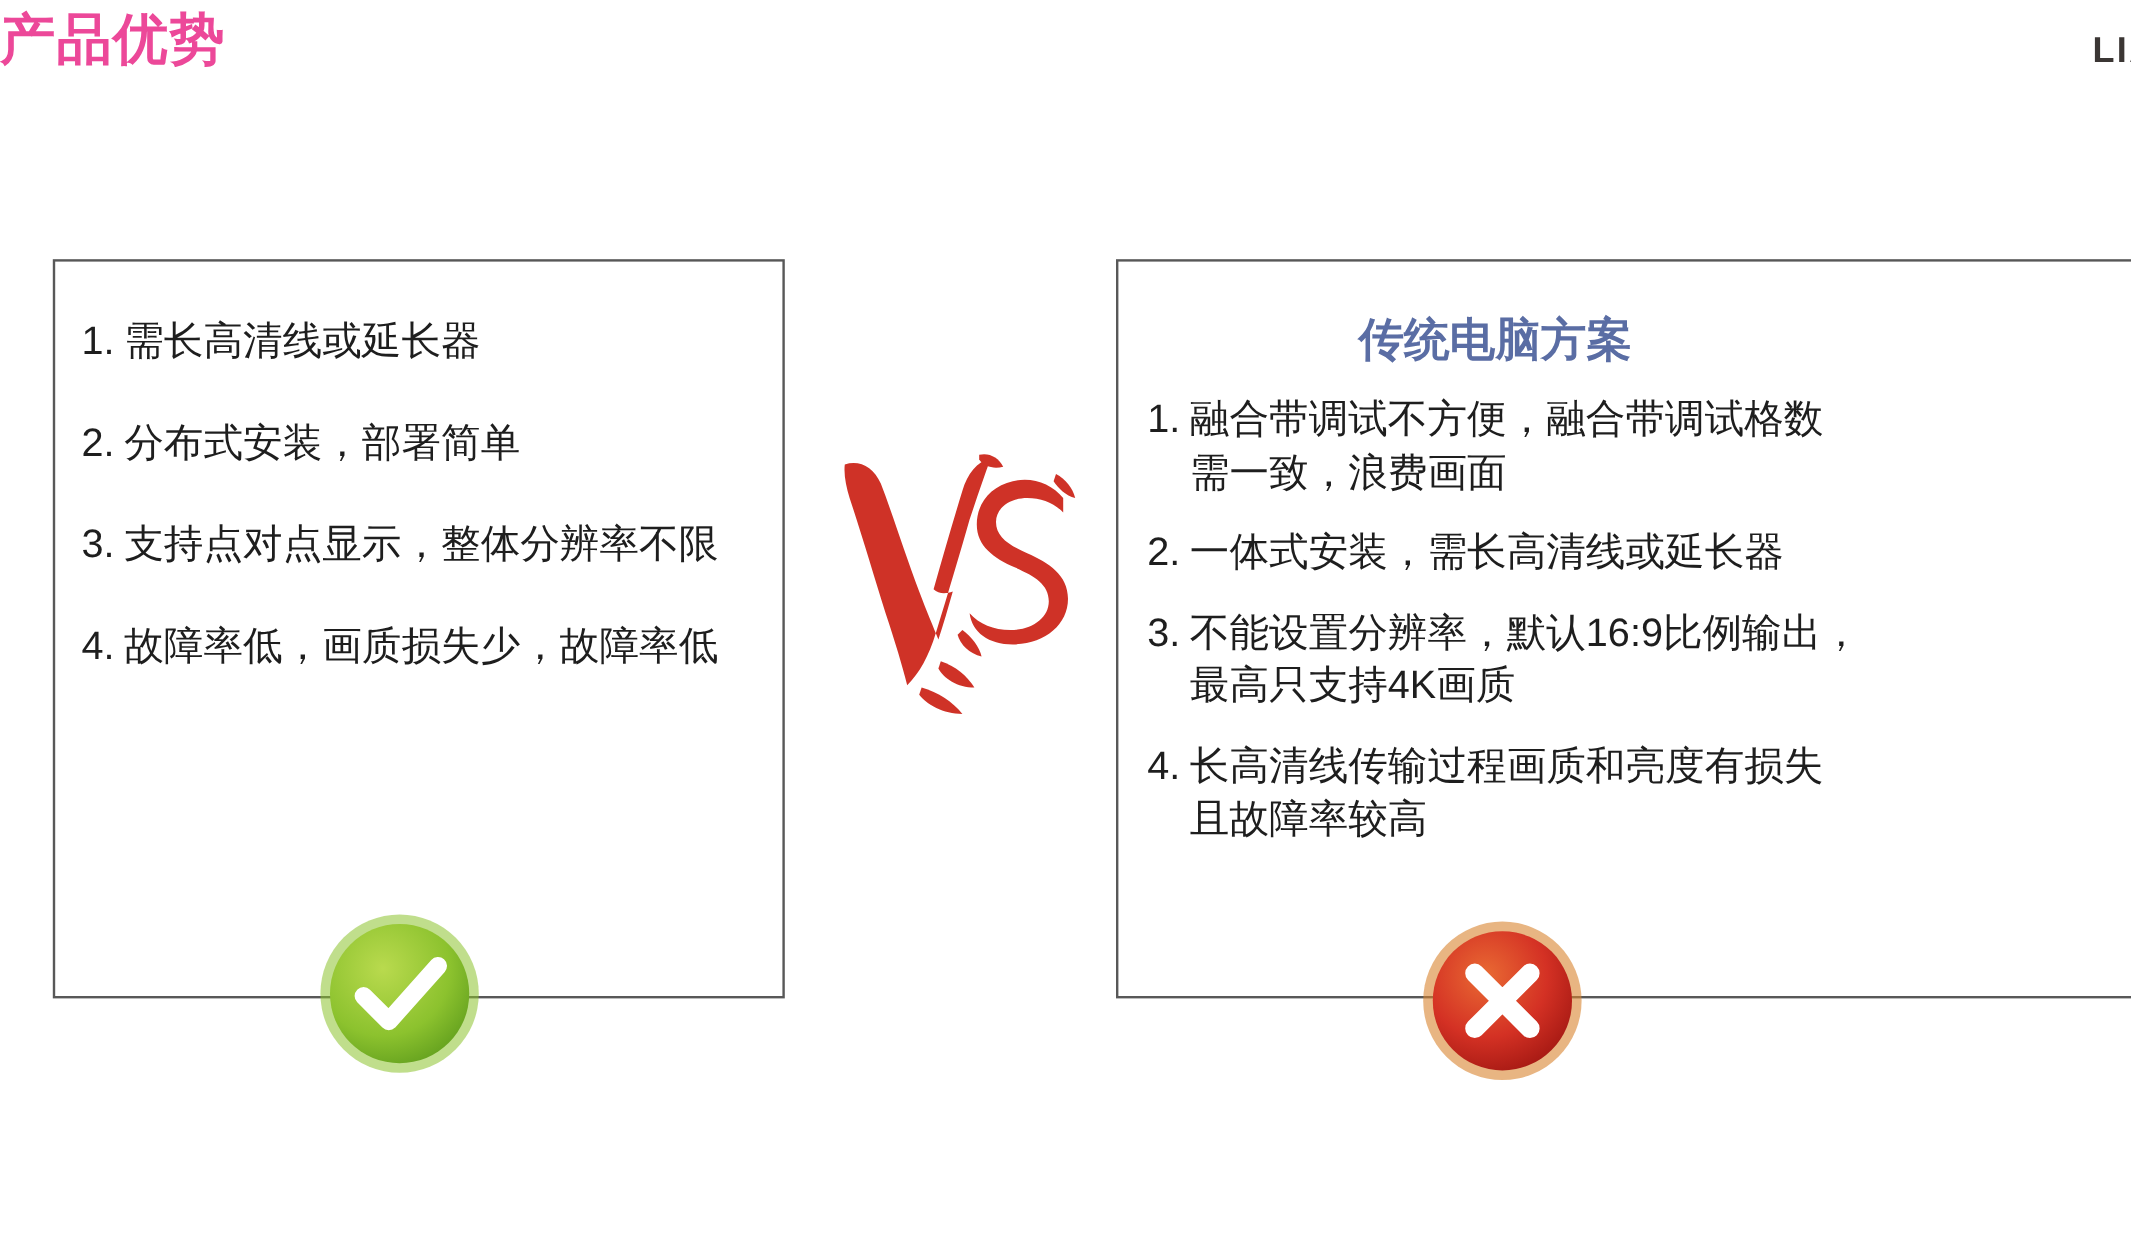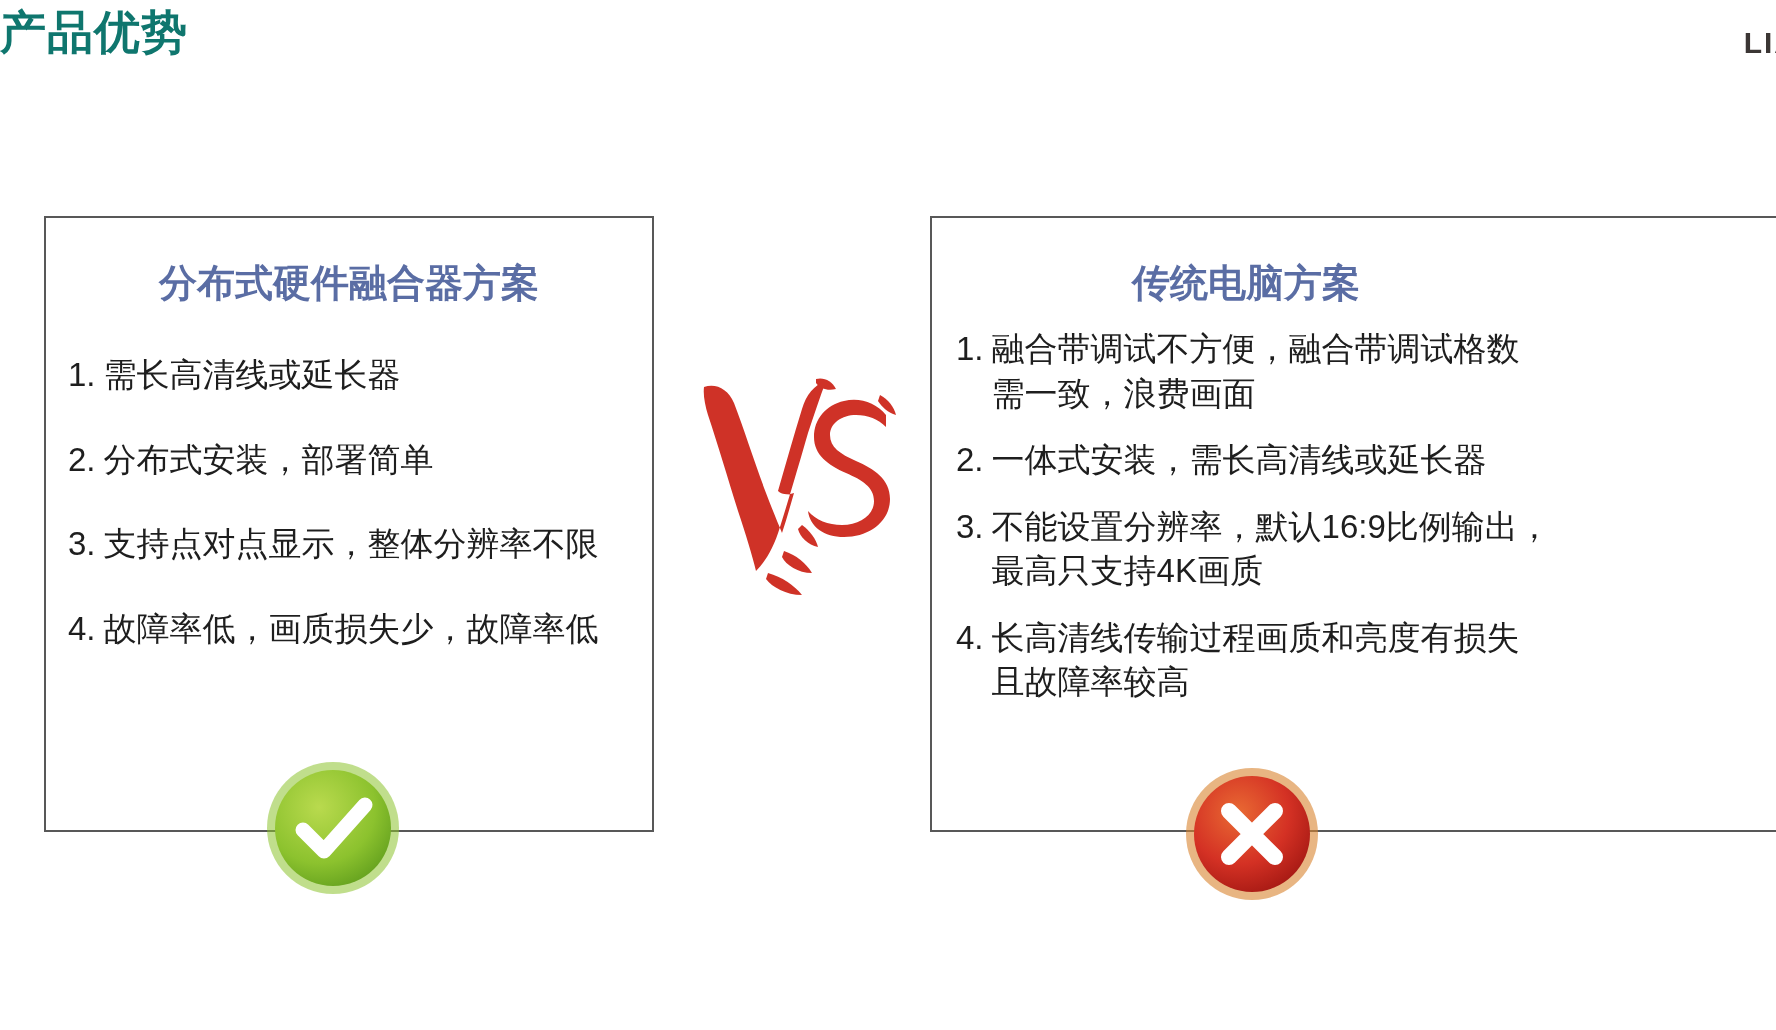--- a/index.html
+++ b/index.html
@@ -15,21 +15,21 @@
     position: relative;
   }
 
   
   .slide-title {
     position: absolute;
     left: 0px;
     top: 2px;
     font-size: 46px;
     font-weight: 700;
-    color: #0f766e;
+    color: #ec4899;
     letter-spacing: 1px;
     white-space: nowrap;
   }
 
   
   .brand-logo {
     position: absolute;
     right: -22px;
     top: 26px;
     font-size: 30px;
@@ -153,21 +153,20 @@
 <body>
 
 <div class="slide-title">产品优势</div>
 
 <div class="brand-logo">LIA</div>
 
 <div class="center-head">
 </div>
 
 <div class="panel panel-left">
-  <div class="panel-title">分布式硬件融合器方案</div>
   <ul class="items">
     <li class="item">
       <span class="item-num">1.</span>
       <span class="item-text">需长高清线或延长器</span>
     </li>
     <li class="item">
       <span class="item-num">2.</span>
       <span class="item-text">分布式安装，部署简单</span>
     </li>
     <li class="item">

